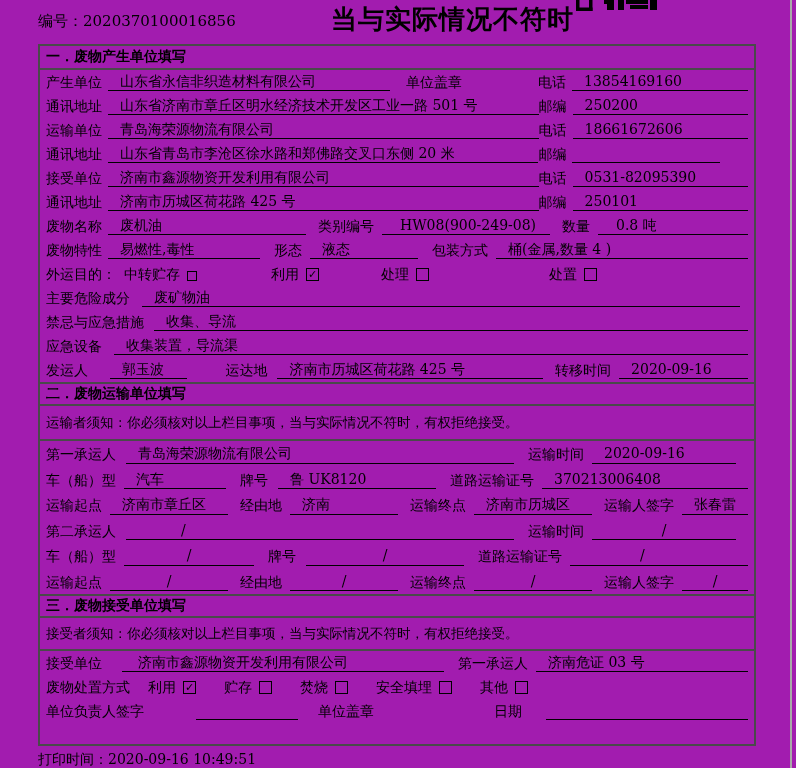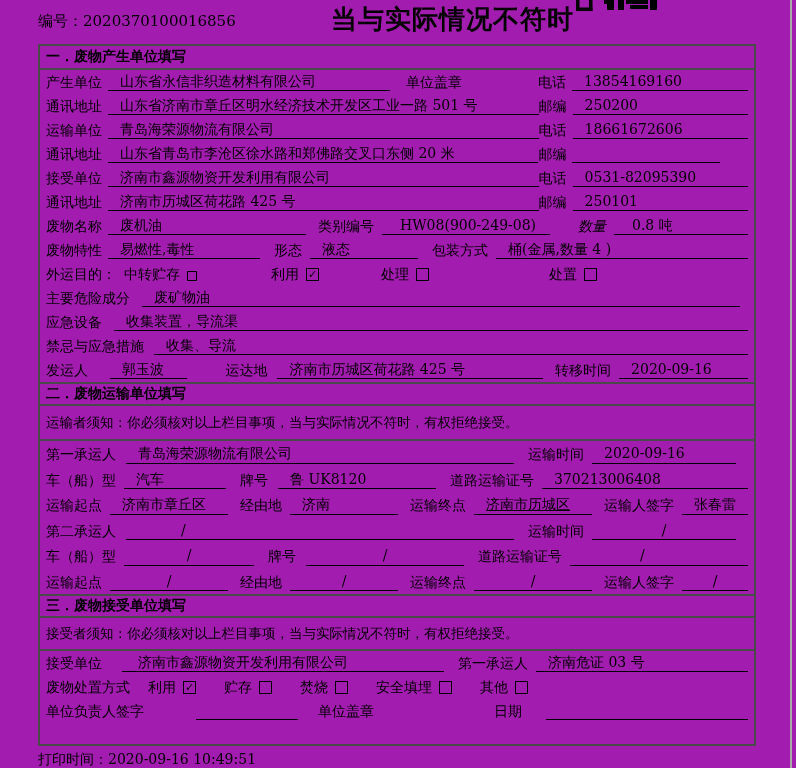--- a/index.html
+++ b/index.html
@@ -113,21 +113,21 @@
       <span class="f" style="width:432px; margin-left:6px;">济南市历城区荷花路 425 号</span>
       <span class="lbl" style="margin-left:auto;">邮编</span>
       <span class="f" style="width:176px; margin-left:6px;">250101</span>
     </div>
 
     <div class="row">
       <span class="lbl">废物名称</span>
       <span class="f" style="width:198px; margin-left:6px;">废机油</span>
       <span class="lbl" style="margin-left:12px;">类别编号</span>
       <span class="f" style="width:168px; margin-left:8px; padding-left:18px;">HW08(900-249-08)</span>
-      <span class="lbl" style="margin-left:28px;font-style:italic;">数量</span>
+      <span class="lbl" style="margin-left:12px;">数量</span>
       <span class="f grow" style="margin-left:8px; padding-left:18px;">0.8 吨</span>
     </div>
 
     <div class="row">
       <span class="lbl">废物特性</span>
       <span class="f" style="width:152px; margin-left:6px;">易燃性,毒性</span>
       <span class="lbl" style="margin-left:14px;">形态</span>
       <span class="f" style="width:108px; margin-left:8px;">液态</span>
       <span class="lbl" style="margin-left:14px;">包装方式</span>
       <span class="f grow" style="margin-left:8px;">桶(金属,数量 4 )</span>
@@ -144,27 +144,27 @@
       <span class="opt lbl" style="margin-left:120px;">处置</span>
       <span class="cb"></span>
     </div>
 
     <div class="row">
       <span class="lbl">主要危险成分</span>
       <span class="f grow" style="margin-left:12px; margin-right:8px;">废矿物油</span>
     </div>
 
     <div class="row">
+      <span class="lbl">禁忌与应急措施</span>
+      <span class="f grow" style="margin-left:10px;">收集、导流</span>
+    </div>
+
+    <div class="row">
       <span class="lbl">应急设备</span>
       <span class="f grow" style="margin-left:12px;">收集装置，导流渠</span>
-    </div>
-
-    <div class="row">
-      <span class="lbl">禁忌与应急措施</span>
-      <span class="f grow" style="margin-left:10px;">收集、导流</span>
     </div>
 
     <div class="row">
       <span class="lbl">发运人</span>
       <span class="f" style="width:78px; margin-left:22px;">郭玉波</span>
       <span class="lbl" style="margin-left:38px;">运达地</span>
       <span class="f" style="width:268px; margin-left:10px;">济南市历城区荷花路 425 号</span>
       <span class="lbl" style="margin-left:12px;">转移时间</span>
       <span class="f" style="width:130px; margin-left:8px;">2020-09-16</span>
     </div>
@@ -187,21 +187,21 @@
       <span class="lbl" style="margin-left:14px;">道路运输证号</span>
       <span class="f grow" style="margin-left:8px;">370213006408</span>
     </div>
 
     <div class="row r2">
       <span class="lbl">运输起点</span>
       <span class="f" style="width:118px; margin-left:8px;">济南市章丘区</span>
       <span class="lbl" style="margin-left:12px;">经由地</span>
       <span class="f" style="width:108px; margin-left:8px;">济南</span>
       <span class="lbl" style="margin-left:12px;">运输终点</span>
-      <span class="f" style="width:118px; margin-left:8px;text-decoration:underline;">济南市历城区</span>
+      <span class="f" style="width:118px; margin-left:8px;">济南市历城区</span>
       <span class="lbl" style="margin-left:12px;">运输人签字</span>
       <span class="f grow" style="margin-left:8px;">张春雷</span>
     </div>
 
     <div class="row r2">
       <span class="lbl">第二承运人</span>
       <span class="f" style="width:388px; margin-left:10px; padding-left:55px;">/</span>
       <span class="lbl" style="margin-left:14px;">运输时间</span>
       <span class="f grow ctr" style="margin-left:8px; margin-right:12px;">/</span>
     </div>

